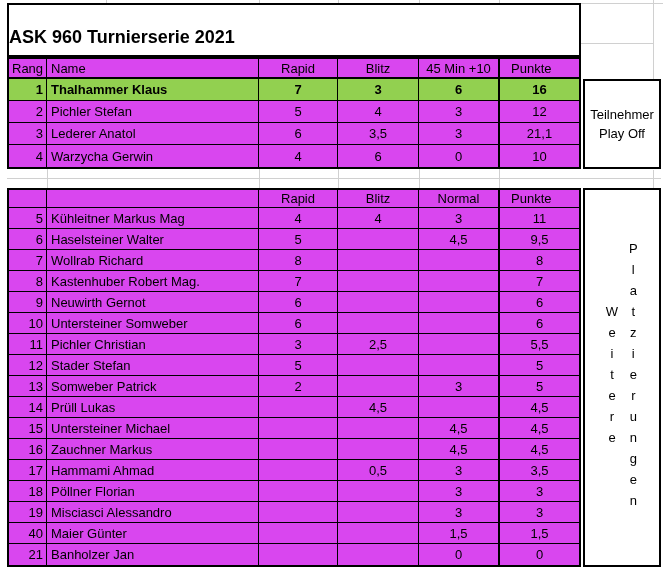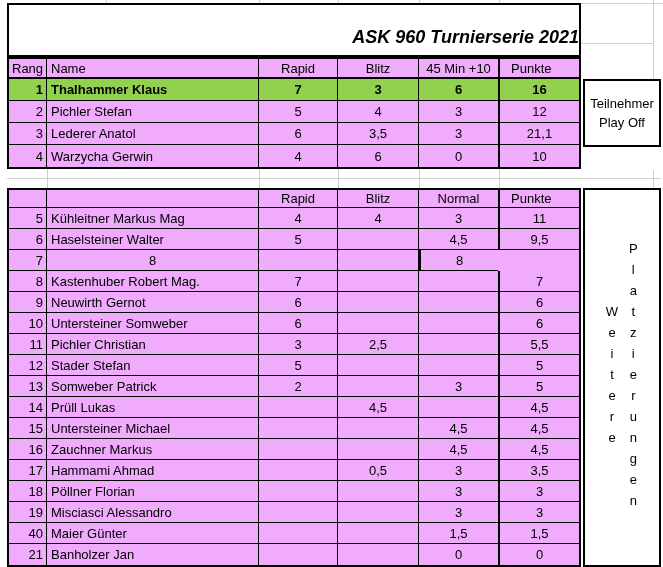--- a/index.html
+++ b/index.html
@@ -6,24 +6,24 @@
   .sheet{position:relative;width:663px;height:567px;background:#ffffff;
          font-family:"Liberation Sans",sans-serif;font-size:13px;color:#000;overflow:hidden;}
 
   
   .gl{position:absolute;background:#d0d0d0;}
 
   
   .box{position:absolute;box-sizing:border-box;border:2px solid #000;background:#fff;}
 
   .title-box{left:7px;top:3px;width:574px;height:54px;
-             display:flex;align-items:flex-end;justify-content:flex-end;
-             padding-bottom:7px;font-size:18px;font-weight:bold;font-style:italic;}
-
-  .tbl{position:absolute;box-sizing:border-box;border:2px solid #000;left:7px;width:574px;background:#f0abfc;}
+             display:flex;align-items:flex-end;justify-content:flex-start;
+             padding-bottom:7px;font-size:18px;font-weight:bold;}
+
+  .tbl{position:absolute;box-sizing:border-box;border:2px solid #000;left:7px;width:574px;background:#d946ef;}
   .t1{top:57px;}
   .t2{top:188px;}
 
   .row{display:grid;grid-template-columns:38px 212px 79px 81px 79px 81px;}
   .t1 .row.head{height:20px;}
   .t1 .rows .row{height:22px;}
   .t2 .row.head{height:18px;}
   .t2 .rows .row{height:21px;}
 
   .cell{box-sizing:border-box;border-right:1px solid #000;border-bottom:1px solid #000;
@@ -34,21 +34,21 @@
   .t1 .row.head .cell{border-bottom:2px solid #000;}
   .rows .row:last-child .cell{border-bottom:none;}
 
   .c-rang{justify-content:flex-end;padding-right:3px;}
   .c-name{padding-left:4px;}
   .c-num{justify-content:center;}
   .head .c-punkte{justify-content:flex-start;padding-left:11px;}
 
   .row.highlight{background:var(--highlight,#92D050);font-weight:bold;}
 
-  .playoff-box{left:583px;top:79px;width:78px;height:68px;
+  .playoff-box{left:583px;top:79px;width:78px;height:90px;
                display:flex;flex-direction:column;align-items:center;justify-content:center;
                text-align:center;line-height:1.5;}
   .others-box{left:583px;top:188px;width:78px;height:379px;
               display:flex;align-items:center;justify-content:center;gap:7px;}
   .vword{writing-mode:vertical-rl;text-orientation:upright;letter-spacing:6px;line-height:1.1;}
 </style>
 </head>
 <body>
 
 <div class="sheet">
@@ -151,20 +151,21 @@
           <div class="cell c-rang">6</div>
           <div class="cell c-name">Haselsteiner Walter</div>
           <div class="cell c-num">5</div>
           <div class="cell c-num"></div>
           <div class="cell c-num">4,5</div>
           <div class="cell c-num c-punkte">9,5</div>
         </div>
 
         <div class="row">
           <div class="cell c-rang">7</div>
+          <div class="cell c-name">Wollrab Richard</div>
           <div class="cell c-num">8</div>
           <div class="cell c-num"></div>
           <div class="cell c-num"></div>
           <div class="cell c-num c-punkte">8</div>
         </div>
 
         <div class="row">
           <div class="cell c-rang">8</div>
           <div class="cell c-name">Kastenhuber Robert Mag.</div>
           <div class="cell c-num">7</div>

